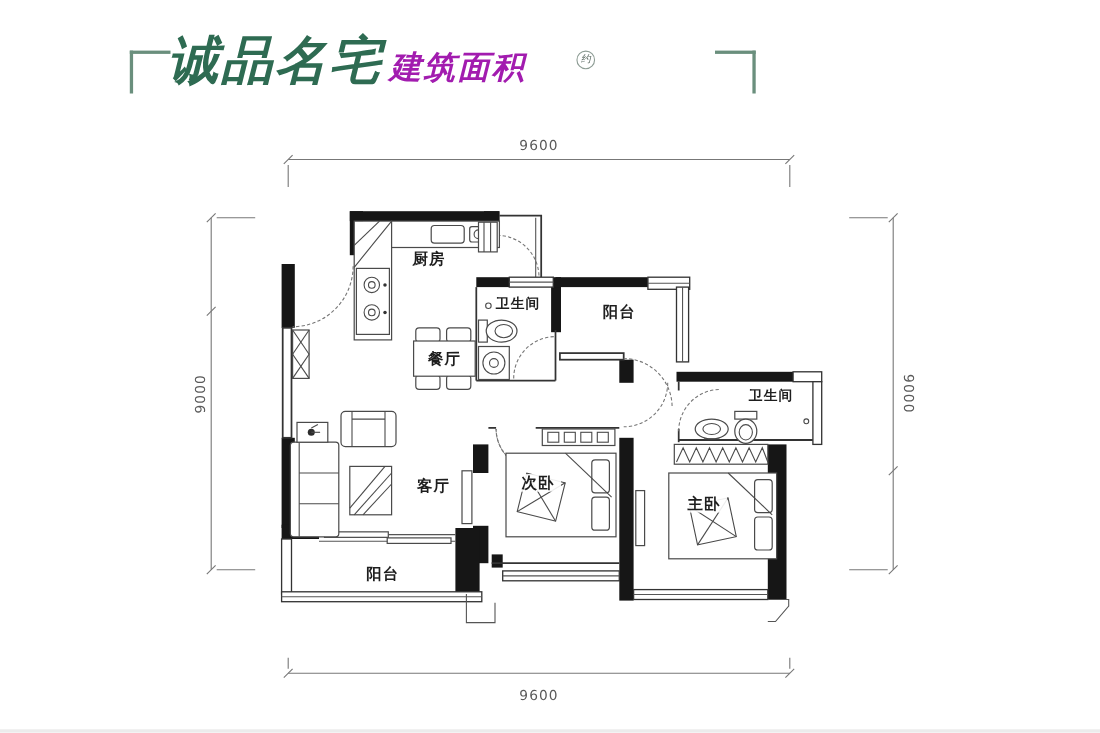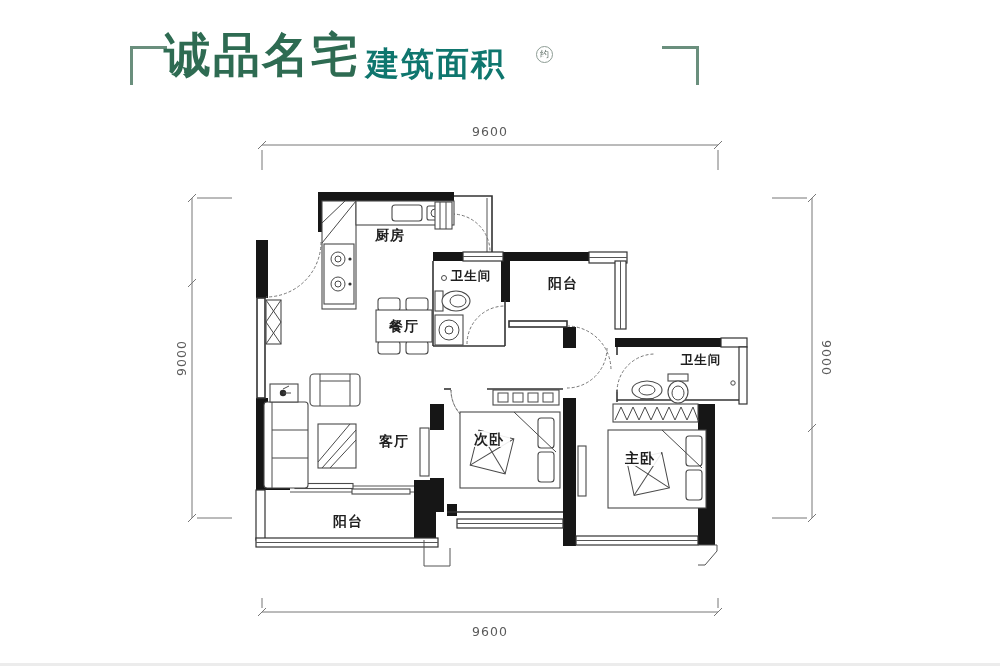--- a/index.html
+++ b/index.html
@@ -1,25 +1,25 @@
 <!DOCTYPE html>
 <html><head>
 <meta charset="utf-8">
 <style>
   html,body{margin:0;padding:0;background:#fff;}
   body{width:1000px;height:666px;position:relative;overflow:hidden;
        font-family:"DejaVu Sans","Liberation Sans",sans-serif;}
   .edge-bottom{position:absolute;left:0;bottom:0;width:1000px;height:3px;background:#ececec;}
   
-  .hdr{position:absolute;left:12px;top:0;width:864px;height:110px;}
+  .hdr{position:absolute;left:0;top:0;width:864px;height:110px;font-style:italic;}
   .bracket{position:absolute;width:34px;height:36px;}
   .bracket.l{left:118px;top:46px;border-top:3px solid #6a8f7d;border-left:3px solid #6a8f7d;}
   .bracket.r{left:650px;top:46px;border-top:3px solid #6a8f7d;border-right:3px solid #6a8f7d;}
   .title{position:absolute;left:152px;top:24px;font-size:47px;font-weight:bold;color:#2e6b52;letter-spacing:2px;}
-  .sub{position:absolute;left:354px;top:42px;font-size:33px;font-weight:bold;color:#0f766e;letter-spacing:2px;}
+  .sub{position:absolute;left:354px;top:42px;font-size:29px;font-weight:bold;color:#a21caf;letter-spacing:2px;}
   .approx{position:absolute;left:524px;top:46px;width:15px;height:15px;border:1px solid #8d9c94;border-radius:50%;
           font-size:9px;line-height:15px;text-align:center;color:#5c6b64;}
   .area{position:absolute;left:543px;top:30px;font-size:41px;color:#3c584c;}
   .area sup{font-size:17px;vertical-align:top;line-height:1;position:relative;top:-2px;}
   
   svg{position:absolute;left:0;top:0;}
   .wall{fill:#161616;stroke:none;}
   .thin{stroke:#333;stroke-width:1.6;fill:none;}
   .hair{stroke:#555;stroke-width:1;fill:none;}
   .furn{stroke:#4a4a4a;stroke-width:1.1;fill:#fff;}

